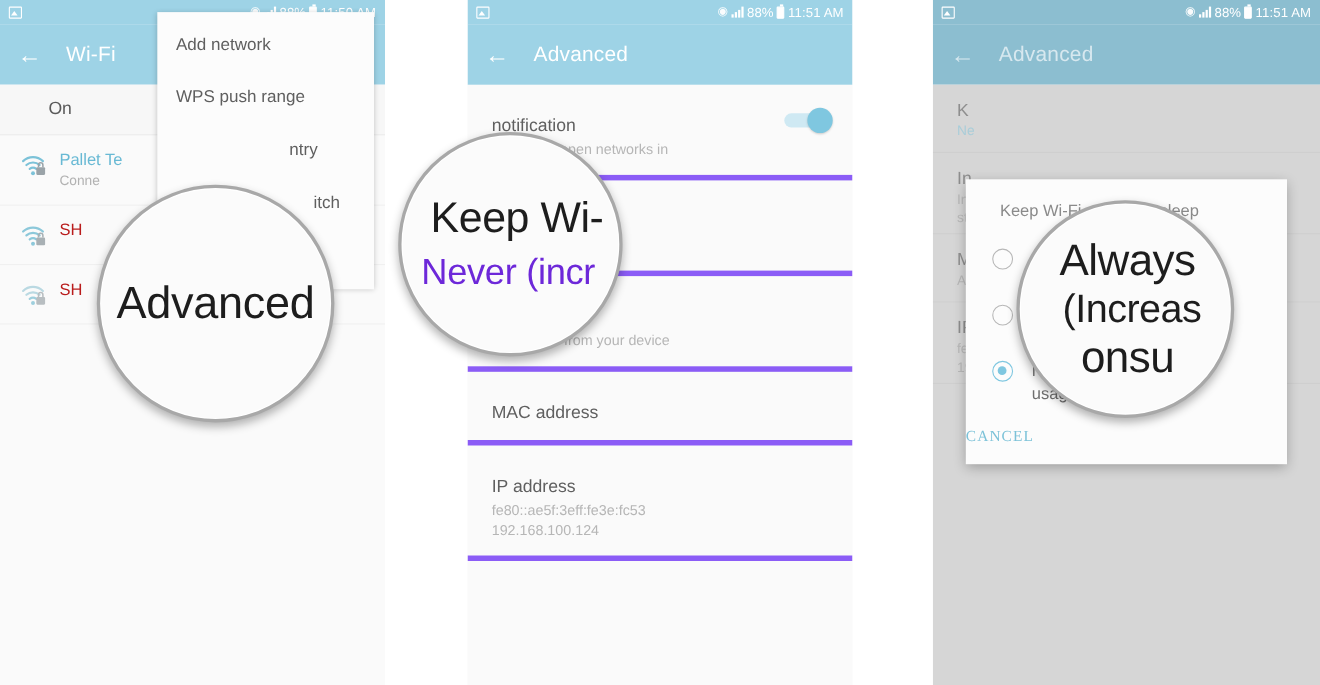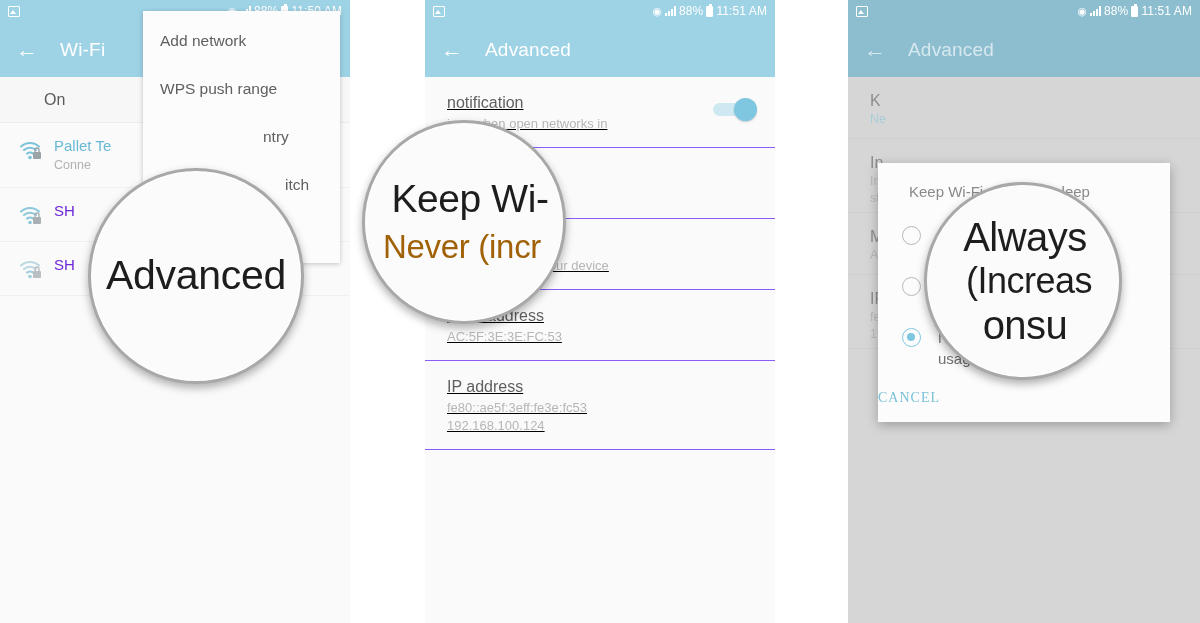--- a/index.html
+++ b/index.html
@@ -61,39 +61,39 @@
     display:flex;align-items:center;padding-left:44px;box-sizing:border-box;
   }
   .wifi-on-row .on-label{font-size:16px;color:#5a5a5a;}
   .net-row{
     display:flex;align-items:flex-start;padding:13px 16px 13px 18px;
     border-bottom:1px solid #f0f0f0;box-sizing:border-box;min-height:54px;
   }
   .net-icon{width:28px;flex:0 0 28px;margin-top:3px;position:relative;height:22px;}
   .net-icon svg{display:block;}
   .net-text{padding-left:8px;}
-  .net-name{font-size:15px;color:#6d28d9;line-height:19px;}
+  .net-name{font-size:15px;color:#b91c1c;line-height:19px;}
   .net-name.connected{color:#68b9d4;}
   .net-sub{font-size:12.5px;color:#b2b2b2;line-height:17px;}
 
   
   .ovf-menu{
     position:absolute;left:143px;top:11px;width:197px;
     background:#fcfcfc;box-shadow:0 1px 5px rgba(0,0,0,.22);
     padding:6px 0 6px 0;box-sizing:border-box;
   }
   .ovf-item{
     height:48px;display:flex;align-items:center;padding-left:17px;
     font-size:15.5px;color:#5f5f5f;box-sizing:border-box;
   }
 
   
   .srow{
-    padding:15px 16px 14px 22px;border-bottom:1px solid #8b5cf6;
-    box-sizing:border-box;position:relative;text-decoration:underline;
+    padding:27px 16px 14px 22px;border-bottom:5px solid #8b5cf6;
+    box-sizing:border-box;position:relative;
   }
   .srow .stitle{font-size:16px;color:#5f5f5f;line-height:21px;}
   .srow .ssub{font-size:13px;color:#b6b6b6;line-height:18px;margin-top:2px;max-width:255px;}
   .srow .ssub.accent{color:#7cc2d8;}
   .toggle{
     position:absolute;right:18px;top:24px;width:44px;height:17px;
   }
   .toggle .track{
     position:absolute;left:0;top:2px;width:36px;height:13px;border-radius:7px;background:#cfe9f3;
   }
@@ -143,21 +143,21 @@
     background:#fbfbfb;
     border:3px solid #a8a8a8;
     box-shadow:0 4px 9px rgba(0,0,0,.30), inset 0 0 0 1px #ffffff;
     overflow:hidden;
     display:flex;flex-direction:column;align-items:center;justify-content:center;
     box-sizing:border-box;
   }
   .loupe .ltext{
     white-space:nowrap;color:#1d1d1d;font-weight:400;line-height:1.05;
   }
-  .loupe .ltext.accent{color:#a16207;}
+  .loupe .ltext.accent{color:#6d28d9;}
 
   #loupe1{left:88px;top:168px;width:216px;height:216px;}
   #loupe1 .ltext{font-size:41px;letter-spacing:-.3px;}
 
   #loupe2{left:362px;top:120px;width:204px;height:204px;justify-content:center;}
   #loupe2 .l2a{font-size:39px;letter-spacing:-.4px;transform:translateX(6px);}
   #loupe2 .l2b{font-size:33px;letter-spacing:-.3px;margin-top:10px;transform:translateX(-2px);}
 
   #loupe3{left:924px;top:182px;width:198px;height:198px;}
   #loupe3 .l3a{font-size:40px;letter-spacing:-.5px;transform:translateX(2px);}
@@ -293,21 +293,20 @@
       <div class="ssub accent">a usage)</div>
     </div>
 
     <div class="srow">
       <div class="stitle">k certificates</div>
       <div class="ssub">certificates from your device</div>
     </div>
 
     <div class="srow">
       <div class="stitle">MAC address</div>
-      <div class="ssub">AC:5F:3E:3E:FC:53</div>
     </div>
 
     <div class="srow">
       <div class="stitle">IP address</div>
       <div class="ssub" style="white-space:pre-line;">fe80::ae5f:3eff:fe3e:fc53
 192.168.100.124</div>
     </div>
   </div>
 
   <div class="panel p3">

